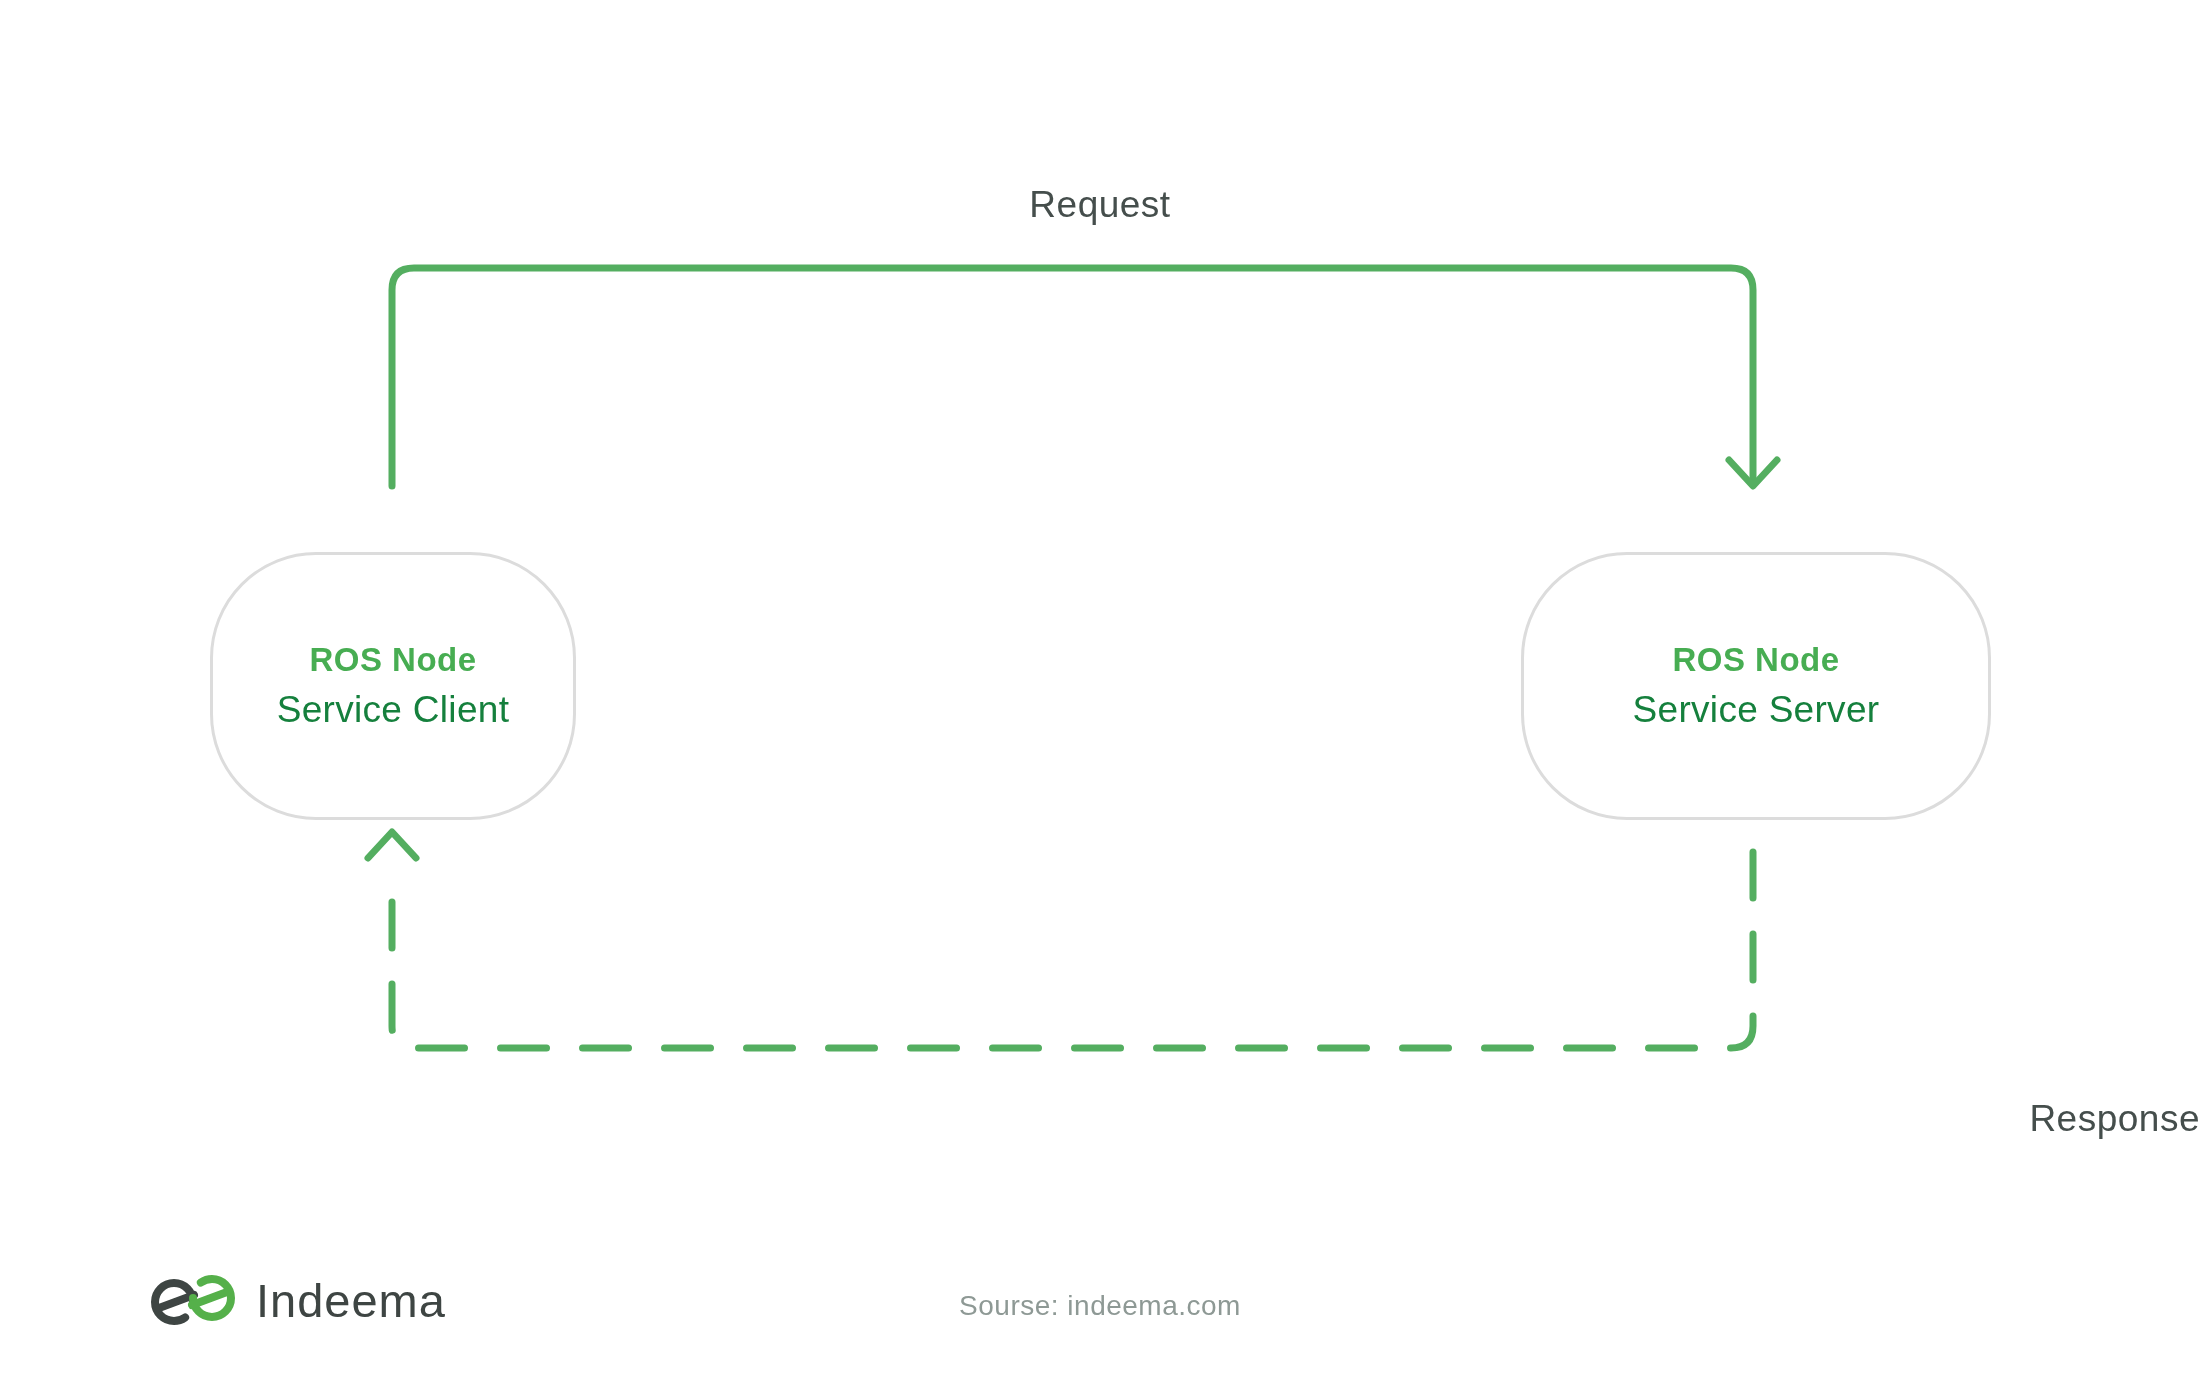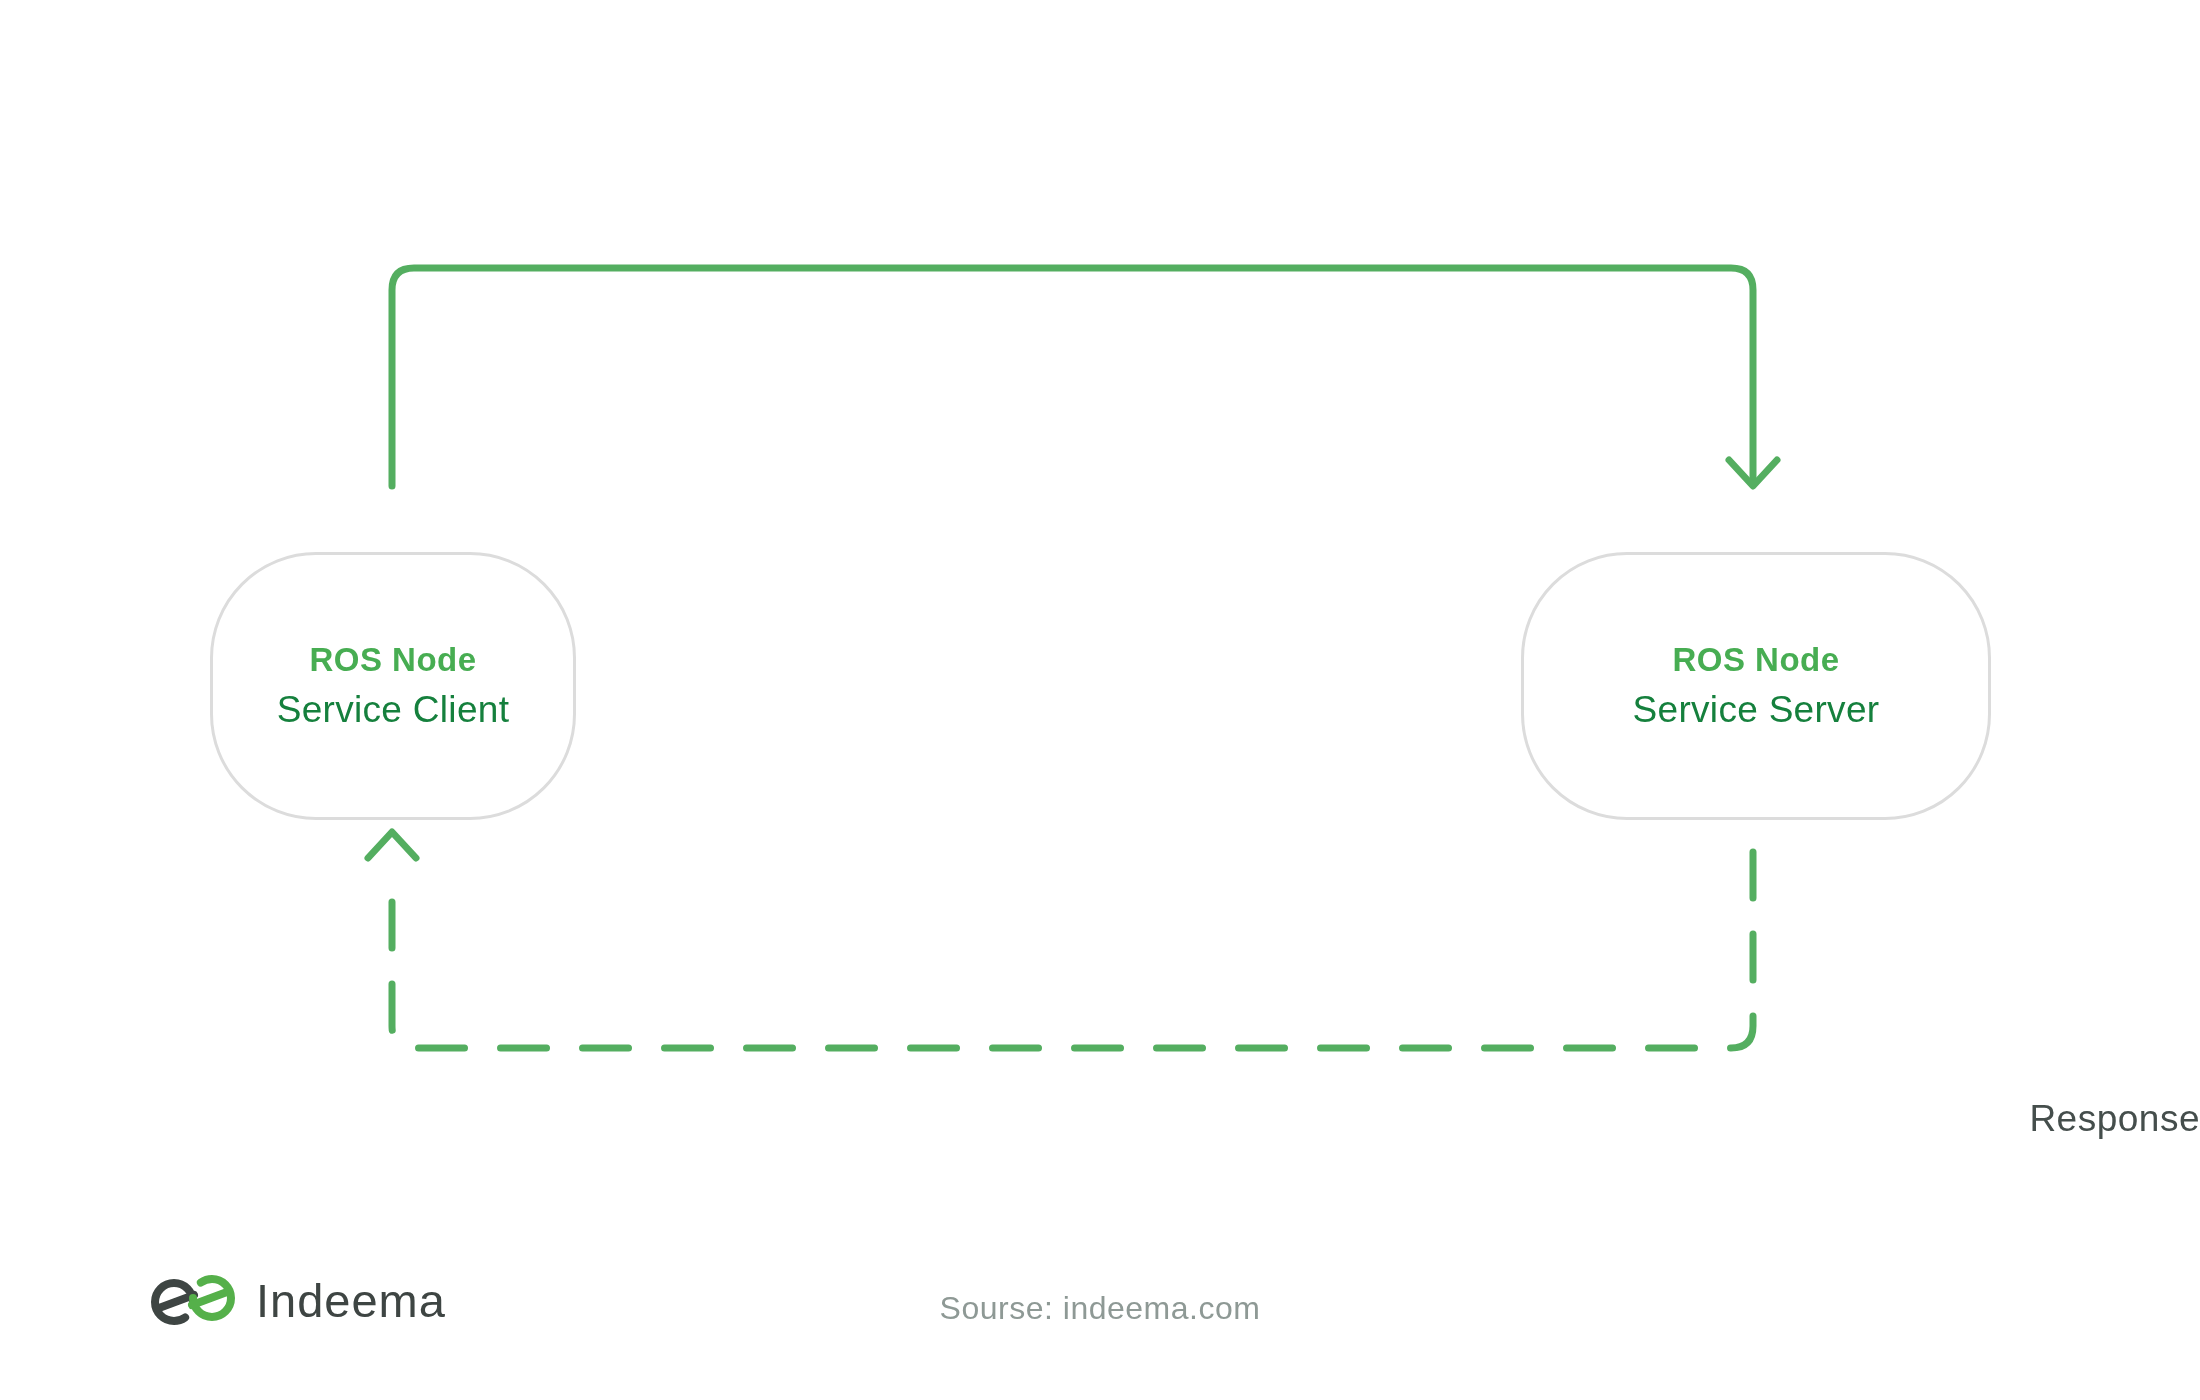--- a/index.html
+++ b/index.html
@@ -75,21 +75,21 @@
     font-weight: 400;
     color: #3e4543;
     letter-spacing: 1px;
   }
   .source-text {
     position: absolute;
     left: 0;
     right: 0;
     top: 1290px;
     text-align: center;
-    font-size: 32px;
+    font-size: 28px;
     font-weight: 400;
     color: #8e9995;
     letter-spacing: 0.5px;
   }
 </style>
 </head>
 <body>
 
 <div class="canvas">
 
@@ -99,20 +99,21 @@
       <path d="M 392 486 L 392 290 Q 392 268 414 268 L 1731 268 Q 1753 268 1753 290 L 1753 478" stroke="#54AE60"></path>
       <polyline points="1729,460 1753,486 1777,460" stroke="#54AE60"></polyline>
     </g>
 
     <g fill="none" stroke-width="7" stroke-linecap="round" stroke-linejoin="round">
       <path d="M 392 902 L 392 1026 Q 392 1048 414 1048 L 1731 1048 Q 1753 1048 1753 1026 L 1753 830" stroke-dasharray="46 36" stroke="#54AE60"></path>
       <polyline points="368,858 392,832 416,858" stroke="#54AE60"></polyline>
     </g>
   </svg>
 
+  <div class="flow-label label-request">Request</div>
 
   <div class="node node-left">
     <div class="node-title">ROS Node</div>
     <div class="node-subtitle">Service Client</div>
   </div>
 
   <div class="node node-right">
     <div class="node-title">ROS Node</div>
     <div class="node-subtitle">Service Server</div>
   </div>

